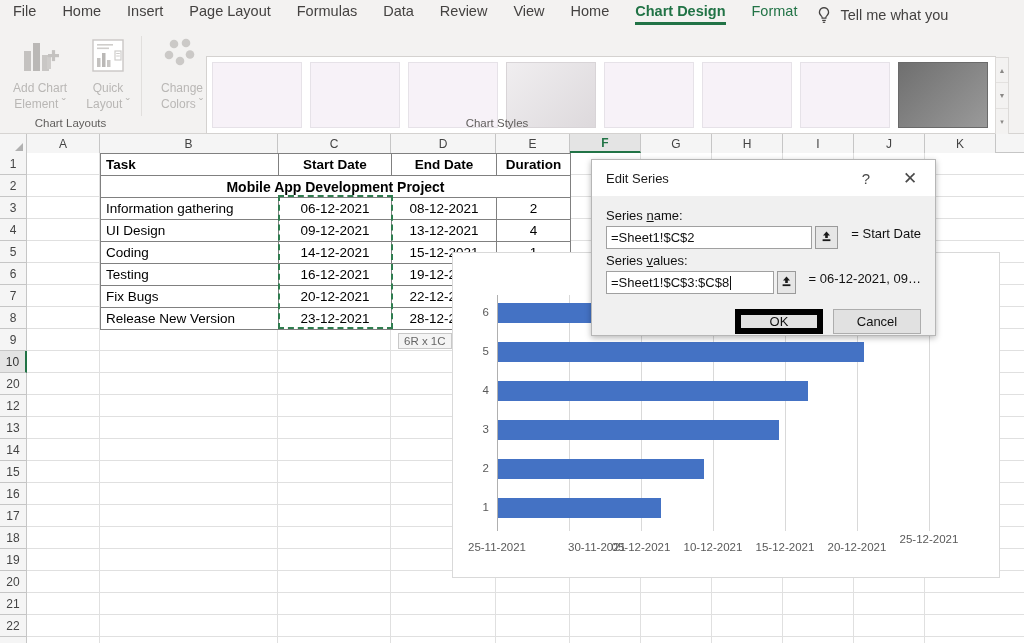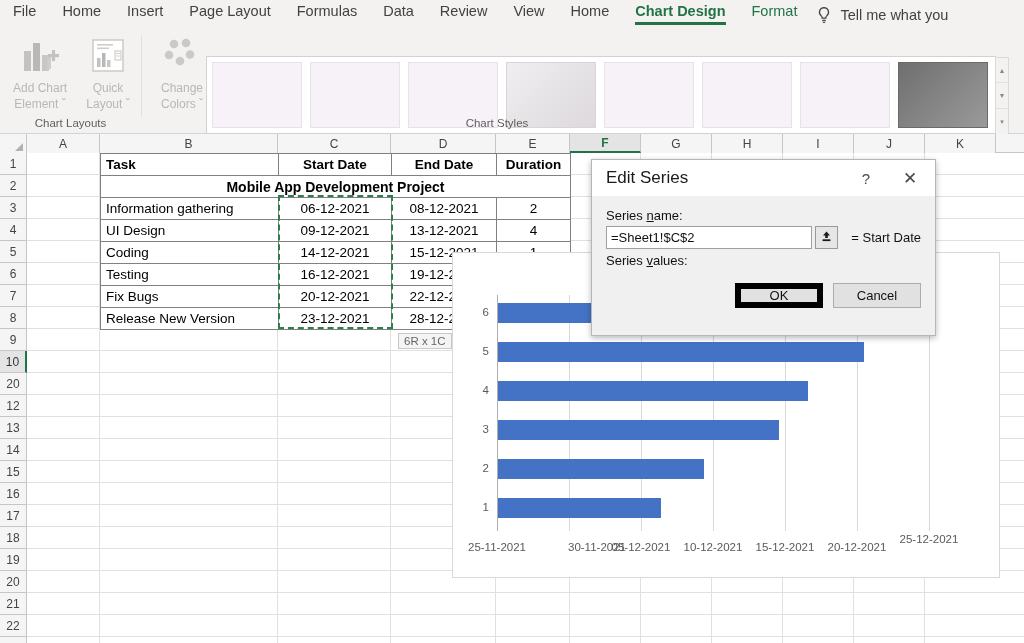--- a/index.html
+++ b/index.html
@@ -132,32 +132,32 @@
   
   .dialog {
     position:absolute; background:#f0f0f0;
     border:1px solid #b6b6b6;
     box-shadow:0 2px 6px rgba(0,0,0,.28);
   }
   .dlg-title {
     height:36px; background:#ffffff; display:flex; align-items:center;
     padding:0 0 0 14px; position:relative;
   }
-  .dlg-title-text { font-size:17px; color:#1a1a1a; }
+  .dlg-title-text { font-size:13px; color:#1a1a1a; }
   .dlg-help, .dlg-close {
     position:absolute; top:0; height:36px; width:34px;
     display:flex; align-items:center; justify-content:center;
     font-size:15px; color:#4a4a4a;
   }
   .dlg-help { right:52px; }
   .dlg-close { right:8px; font-size:17px; }
   .dlg-body { padding:8px 14px 10px 14px; }
   .fld-label { font-size:13px; color:#111; margin:4px 0 3px 0; }
   .fld-label u { text-decoration:underline; }
-  .fld-row { display:flex; align-items:center; }
+  .fld-row { display:flex; align-items:flex-start; }
   .txtbox {
     width:217px; height:23px; background:#fff; border:1px solid #a0a0a0;
     font-size:13px; color:#111; padding:0 4px; line-height:21px;
     display:flex; align-items:center; position:relative;
   }
   .caret { display:inline-block; width:1px; height:14px; background:#111; margin-left:1px; }
   .collapse-btn {
     width:24px; height:23px; margin-left:3px;
     background:#e6e6e6; border:1px solid #9a9a9a;
     display:flex; align-items:center; justify-content:center;
@@ -497,20 +497,35 @@
               <rect x="2.6" y="9.3" width="7.8" height="1.8" fill="#1a1a1a"></rect>
             </svg>
           </span>
         </div>
         <span class="eq">= Start Date</span>
       </div>
 
       <div class="fld-label">
         <span>Series </span><u>v</u><span>alues:</span>
       </div>
+      <div class="fld-row">
+        <div class="txtbox">
+          <span>=Sheet1!$C$3:$C$8</span>
+            <span class="caret"></span>
+        </div>
+        <div class="collapse-btn">
+          <span>
+            <svg width="13" height="13" viewBox="0 0 13 13">
+              <path d="M6.5 1.5 L10 5.5 L7.8 5.5 L7.8 8 L5.2 8 L5.2 5.5 L3 5.5 Z" fill="#1a1a1a"></path>
+              <rect x="2.6" y="9.3" width="7.8" height="1.8" fill="#1a1a1a"></rect>
+            </svg>
+          </span>
+        </div>
+        <span class="eq">= 06-12-2021, 09…</span>
+      </div>
 
       <div class="dlg-buttons">
         <div class="dbtn primary">OK</div>
         <div class="dbtn">Cancel</div>
       </div>
     </div>
   </div>
 
 </div>
 

